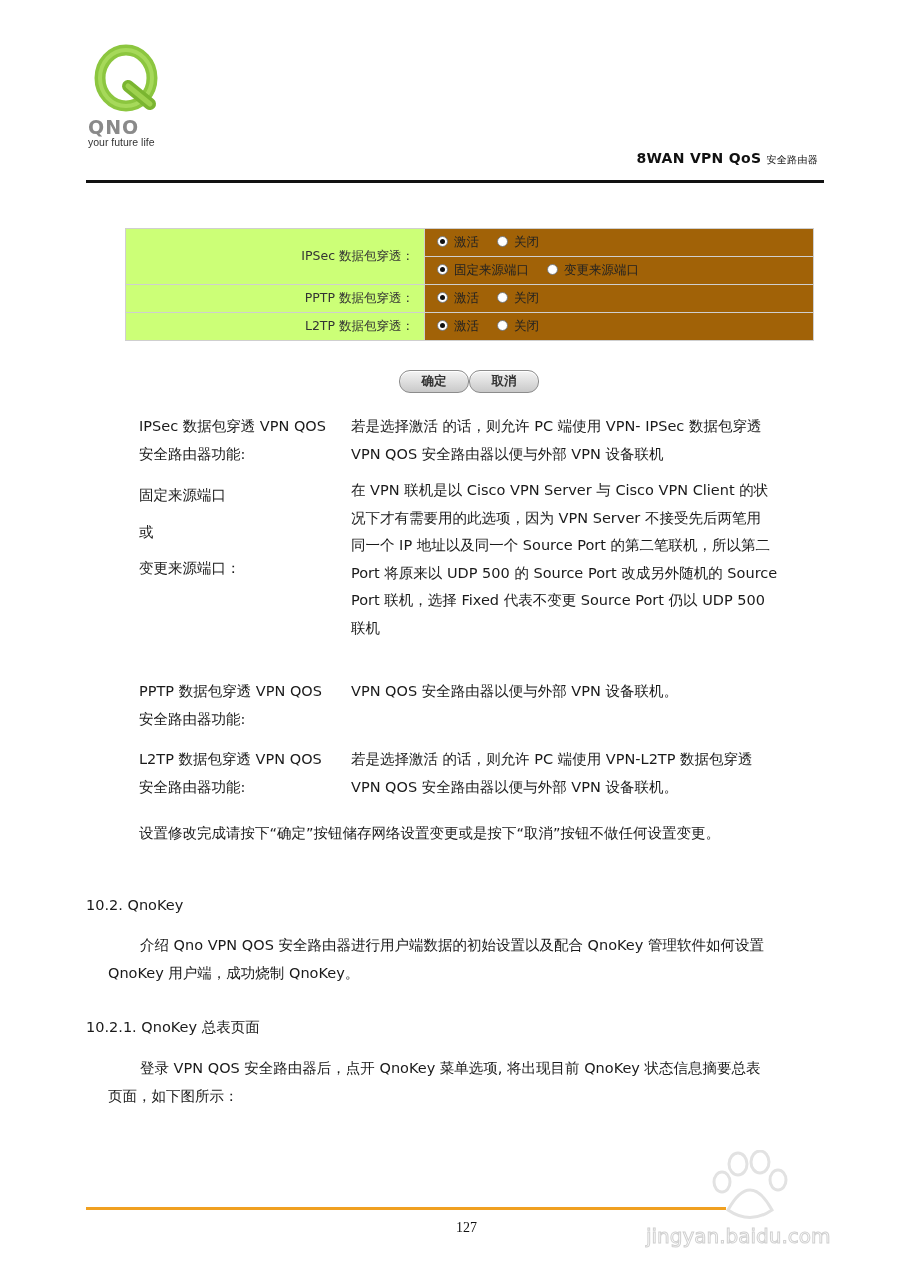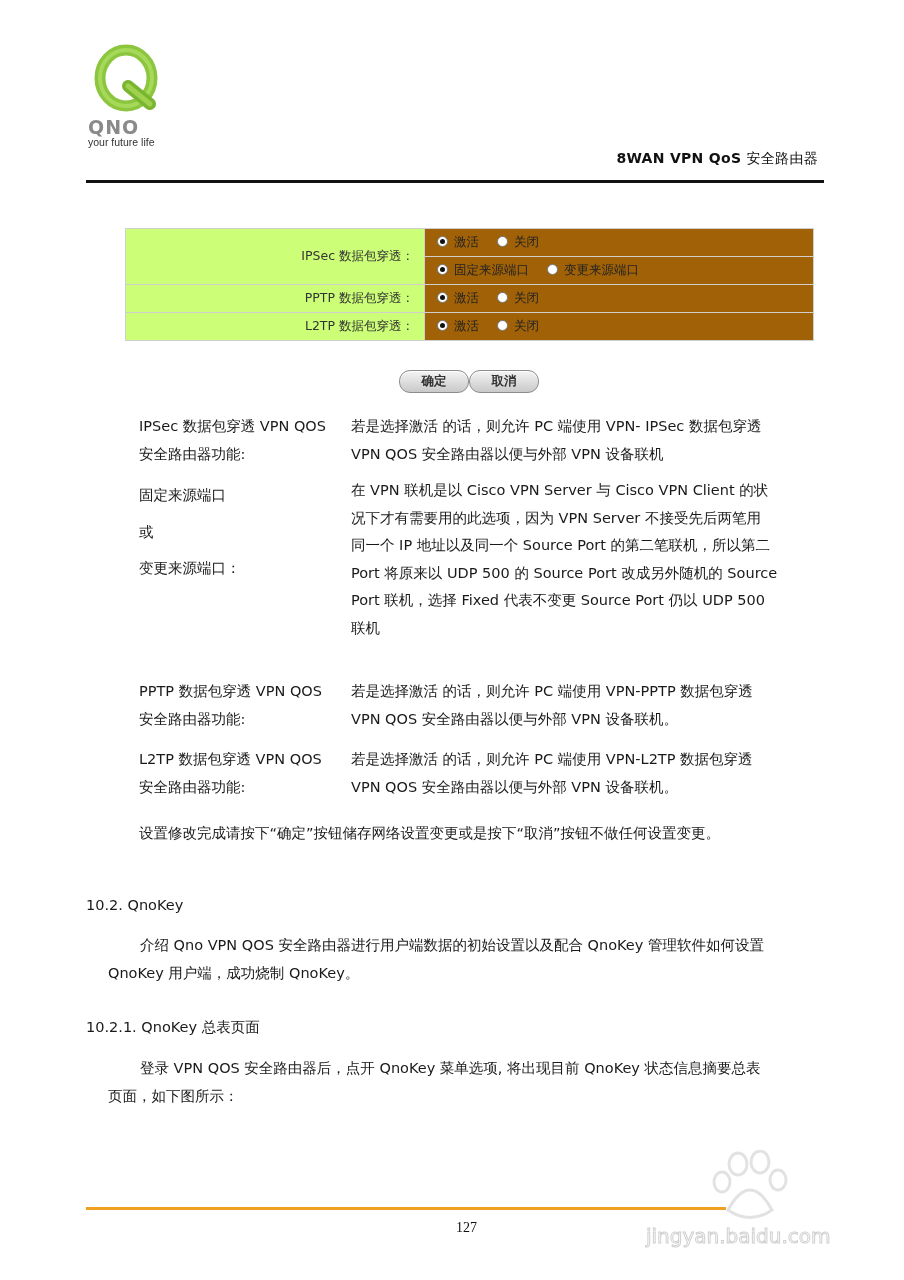--- a/index.html
+++ b/index.html
@@ -6,21 +6,21 @@
   body { width:904px; height:1280px; background:#ffffff; position:relative; overflow:hidden;
          font-family:"DejaVu Sans", "Liberation Sans", sans-serif; color:#1a1a1a; }
   .abs { position:absolute; }
 
   
   .logo { left:88px; top:42px; width:90px; height:110px; }
   .logo-tag { left:88px; top:136px; font-size:10.5px; color:#333; font-family:"Liberation Sans", sans-serif; }
   .logo-word { left:88px; top:116px; font-size:19px; font-weight:bold; color:#8a8a8a; letter-spacing:1px; font-family:"DejaVu Sans", sans-serif; }
 
   .header-title { right:86px; top:150px; font-size:14px; font-weight:bold; color:#111; letter-spacing:0.3px; }
-  .header-title .cn { font-weight:normal; font-size:14px; }
+  .header-title .cn { font-weight:normal; font-size:10px; }
   .header-rule { left:86px; top:180px; width:738px; height:3px; background:#111; }
 
   
   .settings { left:125px; top:228px; width:689px; border:1px solid #b8b8b8; border-collapse:collapse; font-size:12.5px; }
   .settings td { border:1px solid #cfcfcf; height:27px; padding:0; }
   .settings .lab { background:#ccff77; width:288px; text-align:right; padding-right:10px; font-weight:normal; color:#333; font-size:12.5px; }
   .settings .val { background:#a16207; padding-left:12px; color:#222; }
   .radio { display:inline-block; width:9px; height:9px; border-radius:50%; border:1px solid #777; background:#fff; vertical-align:-1px; margin-right:6px; position:relative; }
   .radio.on::after { content:""; position:absolute; left:2px; top:2px; width:5px; height:5px; border-radius:50%; background:#111; }
   .opt { margin-right:14px; }
@@ -126,21 +126,20 @@
     <div>联机</div>
   </div>
 </div>
 
 <div class="abs desc" style="top:678px;height:56px;">
   <div class="k">
     <div>PPTP 数据包穿透 VPN  QOS</div>
     <div>安全路由器功能:</div>
   </div>
   <div class="v">
-    <div>若是选择激活 的话，则允许 PC 端使用 VPN-PPTP  数据包穿透</div>
     <div>VPN QOS 安全路由器以便与外部 VPN 设备联机。</div>
   </div>
 </div>
 
 <div class="abs desc" style="top:746px;height:56px;">
   <div class="k">
     <div>L2TP 数据包穿透 VPN  QOS</div>
     <div>安全路由器功能:</div>
   </div>
   <div class="v">

